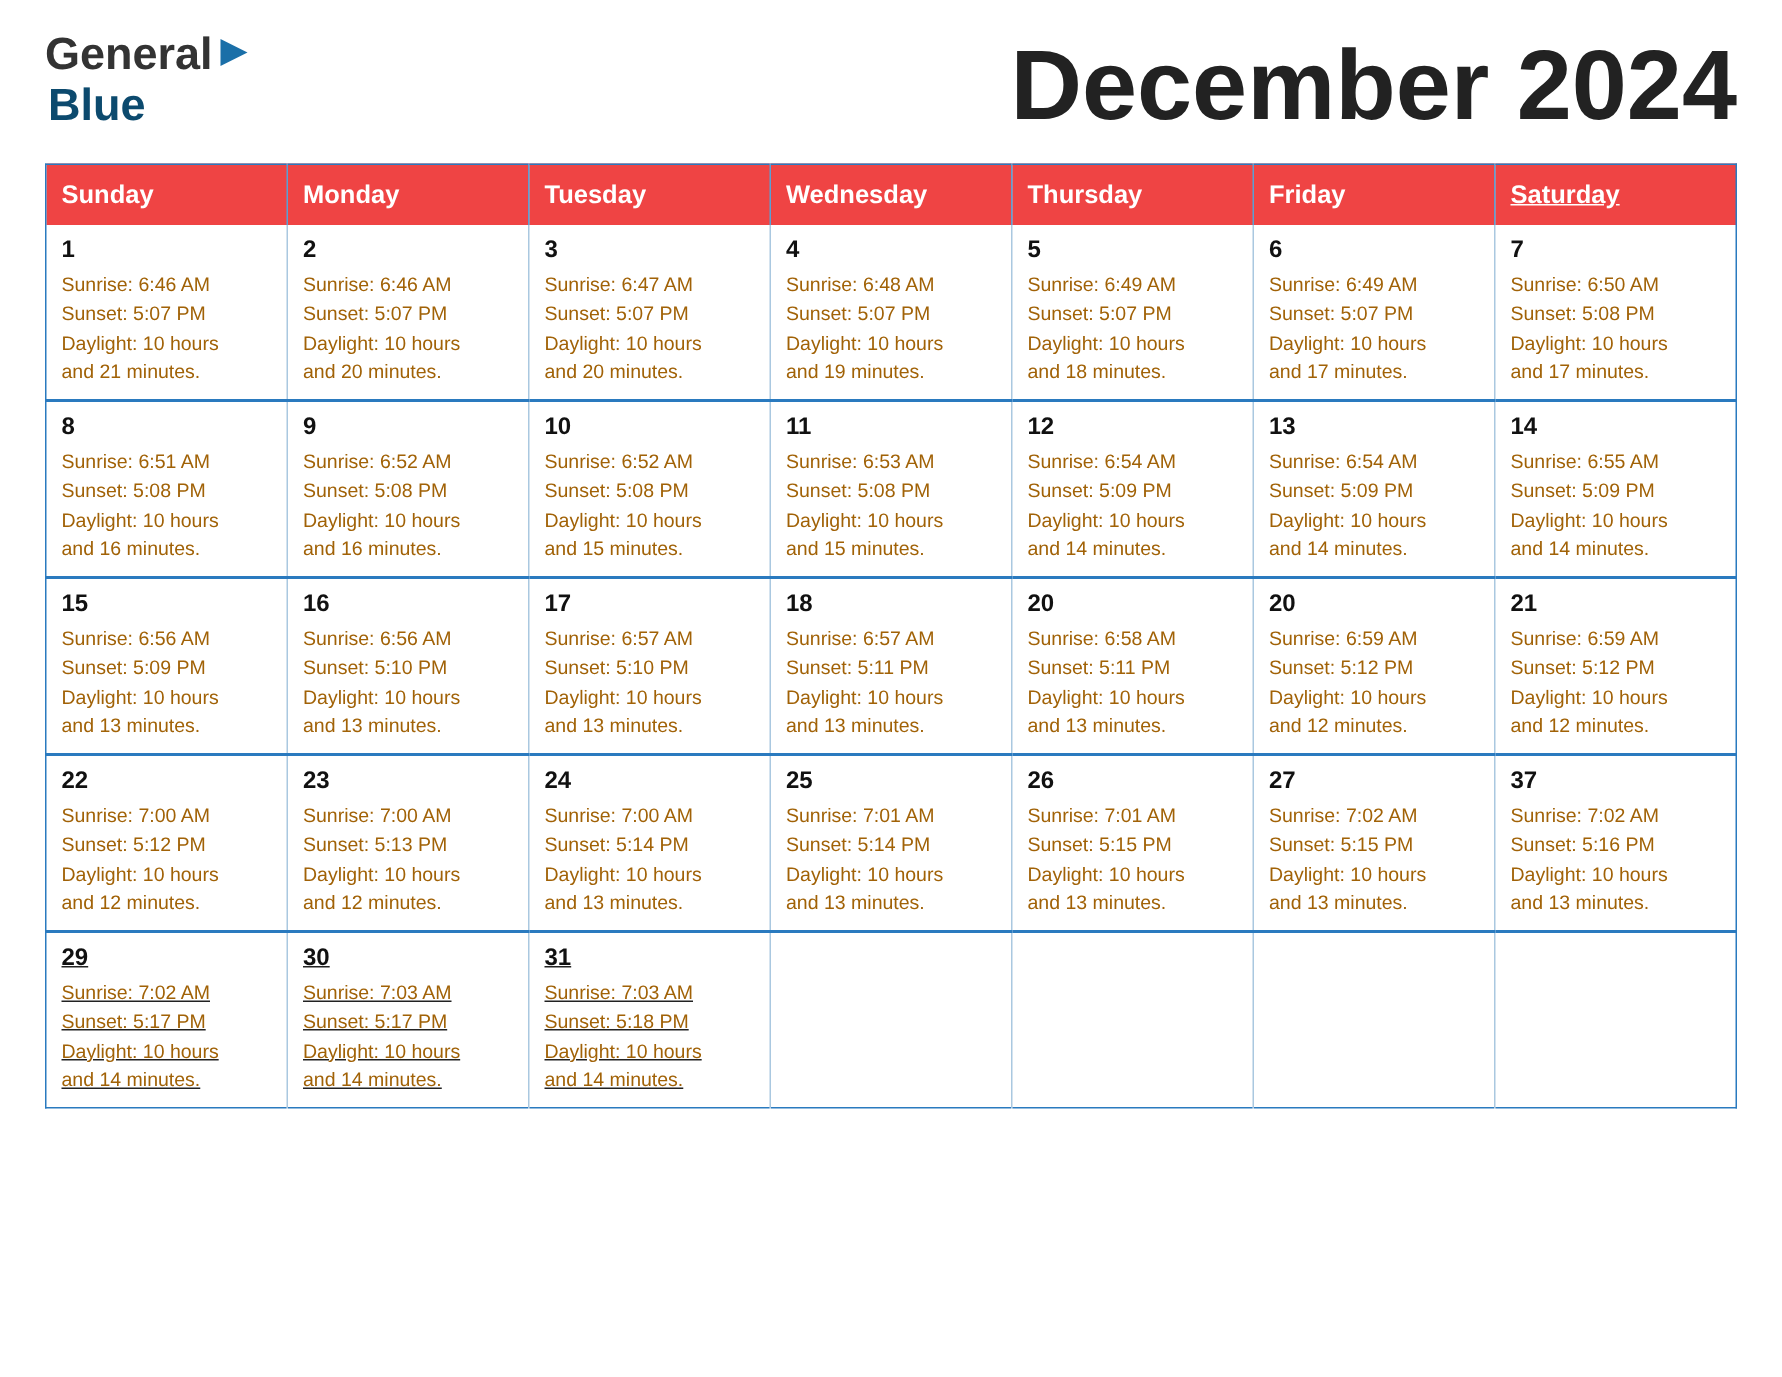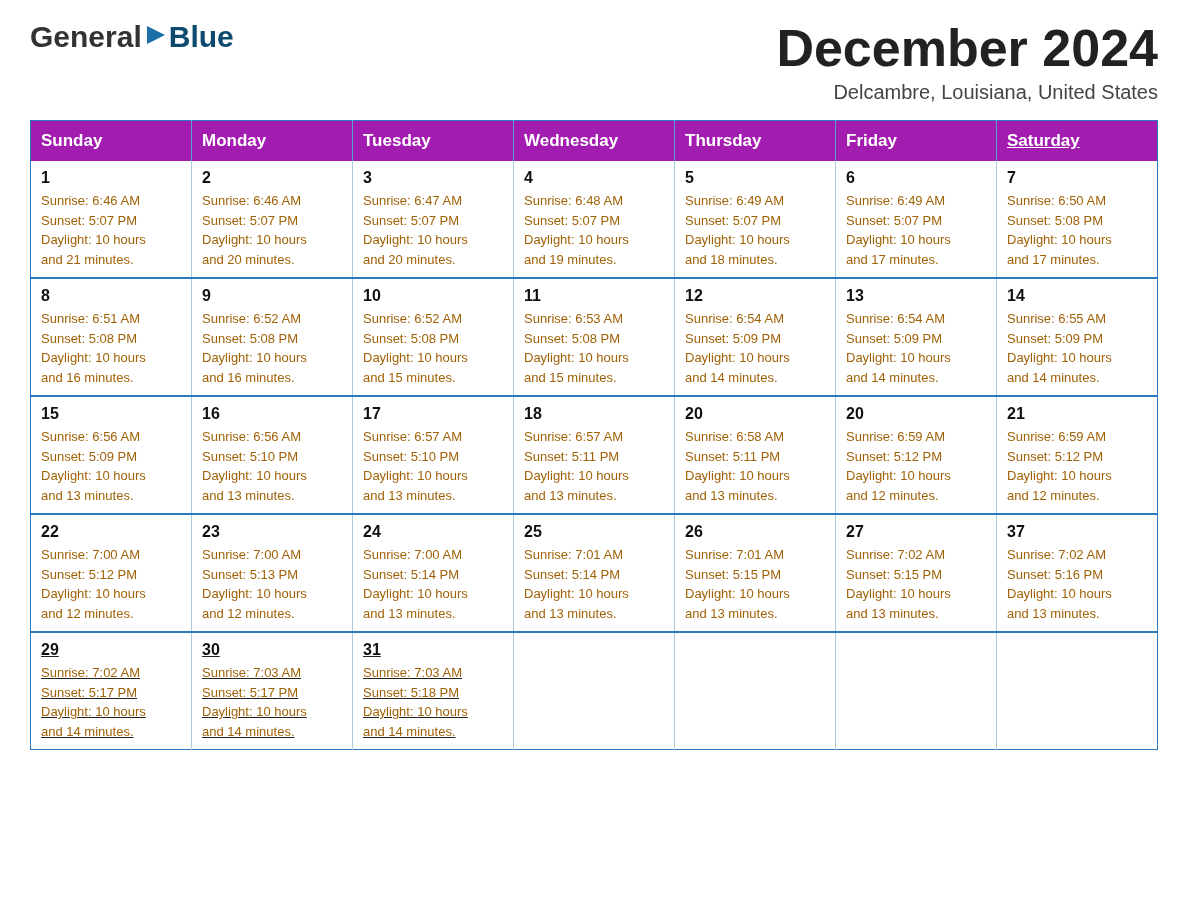--- a/index.html
+++ b/index.html
@@ -13,37 +13,37 @@
     .header {
       display: flex;
       justify-content: space-between;
       align-items: flex-start;
       margin-bottom: 16px;
     }
     .title-block {
       text-align: right;
     }
     .month-title {
-      font-size: 52px;
+      font-size: 66px;
       font-weight: bold;
       color: #222;
       line-height: 1.1;
     }
     .location {
       font-size: 20px;
       color: #444;
       margin-top: 4px;
     }
     table {
       width: 100%;
       border-collapse: collapse;
       border: 1px solid #2a7abf;
     }
     thead th {
-      background: #a21caf;
+      background: #ef4444;
       color: #fff;
       padding: 10px 10px;
       text-align: left;
       font-size: 17px;
       font-weight: 600;
       border-right: 1px solid #5a9fd4;
     }
     thead th:last-child { border-right: none; text-decoration: underline; }
     tbody td {
       vertical-align: top;
@@ -66,20 +66,21 @@
     .day-info {
       font-size: 13px;
       line-height: 1.5;
       color: #a16207;
     }
     .empty-cell {
       background: #fff;
     }
     .logo-wrapper {
       display: flex;
+      flex-direction: column;
     }
     .logo-row {
       display: flex;
       align-items: center;
     }
     .logo-general-text {
       font-size: 30px;
       font-weight: bold;
       color: #333;
     }
@@ -106,21 +107,20 @@
           <polygon points="2,2 20,11 2,20" fill="#1a6fa8"></polygon>
         </svg>
       </span>
     </div>
     <div>
       <span class="logo-blue-text">Blue</span>
     </div>
   </div>
   <div class="title-block">
     <div class="month-title">December 2024</div>
-    <div class="location">Delcambre, Louisiana, United States</div>
   </div>
 </div>
 
 <table>
   <thead>
     <tr>
       <th>Sunday</th>
       <th>Monday</th>
       <th>Tuesday</th>
       <th>Wednesday</th>

